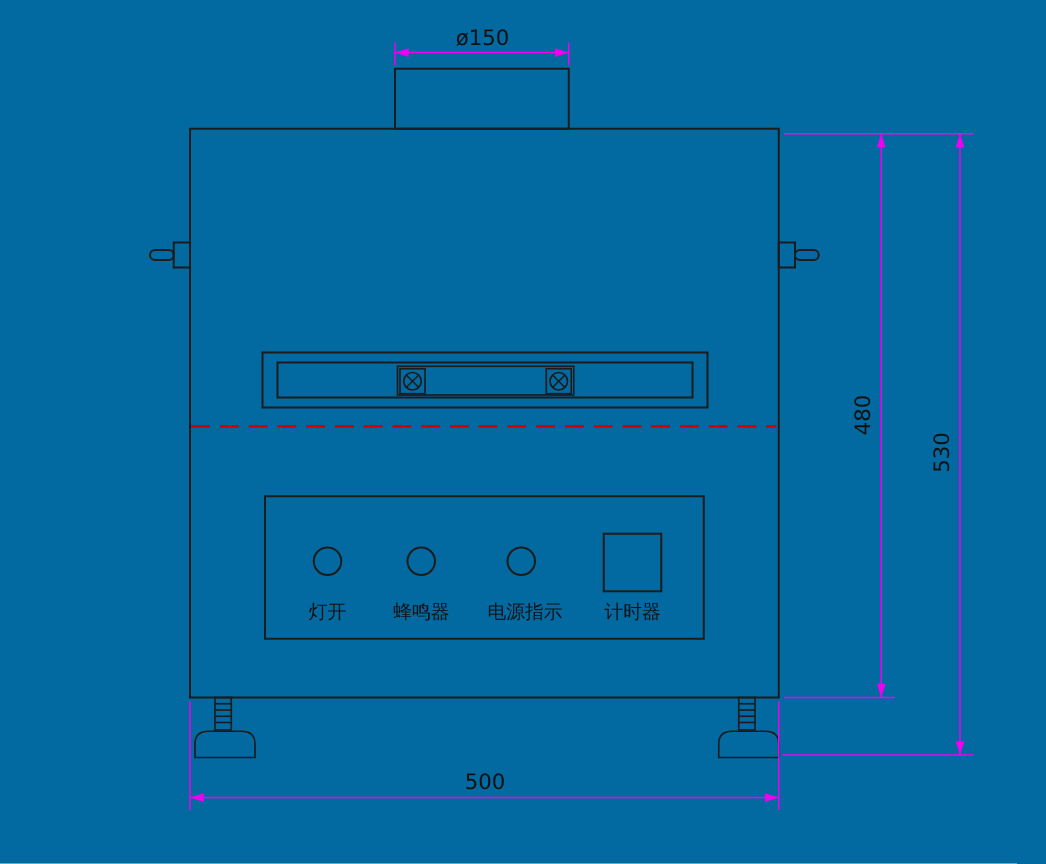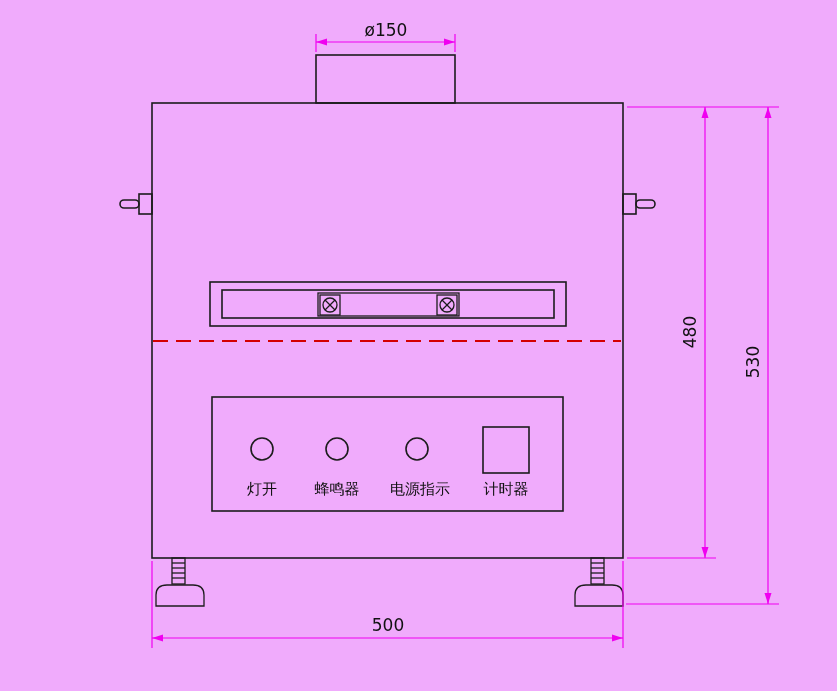--- a/index.html
+++ b/index.html
@@ -8,21 +8,21 @@
     background: #ffffff;
     width: 837px;
     height: 691px;
     overflow: hidden;
     font-family: "DejaVu Sans", sans-serif;
   }
   .drawing-wrap {
     position: relative;
     width: 837px;
     height: 691px;
-    background: #f0abfc;
+    background: #0369a1;
   }
   svg { display: block; }
   text {
     font-family: "DejaVu Sans", sans-serif;
   }
   .dim-text { font-size: 17px; }
   .panel-text { font-size: 15px; }
 </style>
 </head>
 <body>

